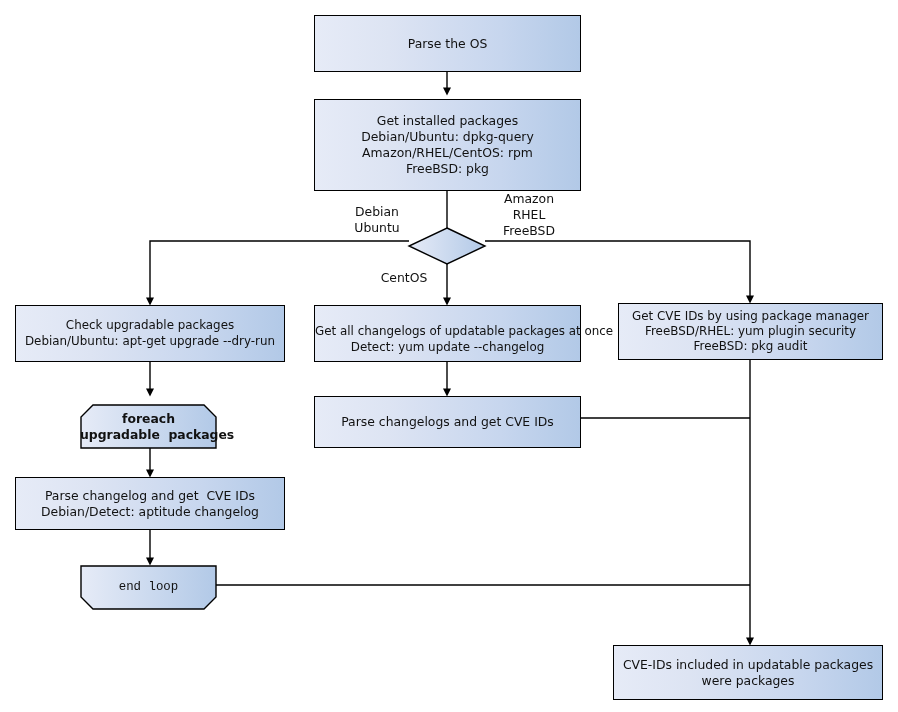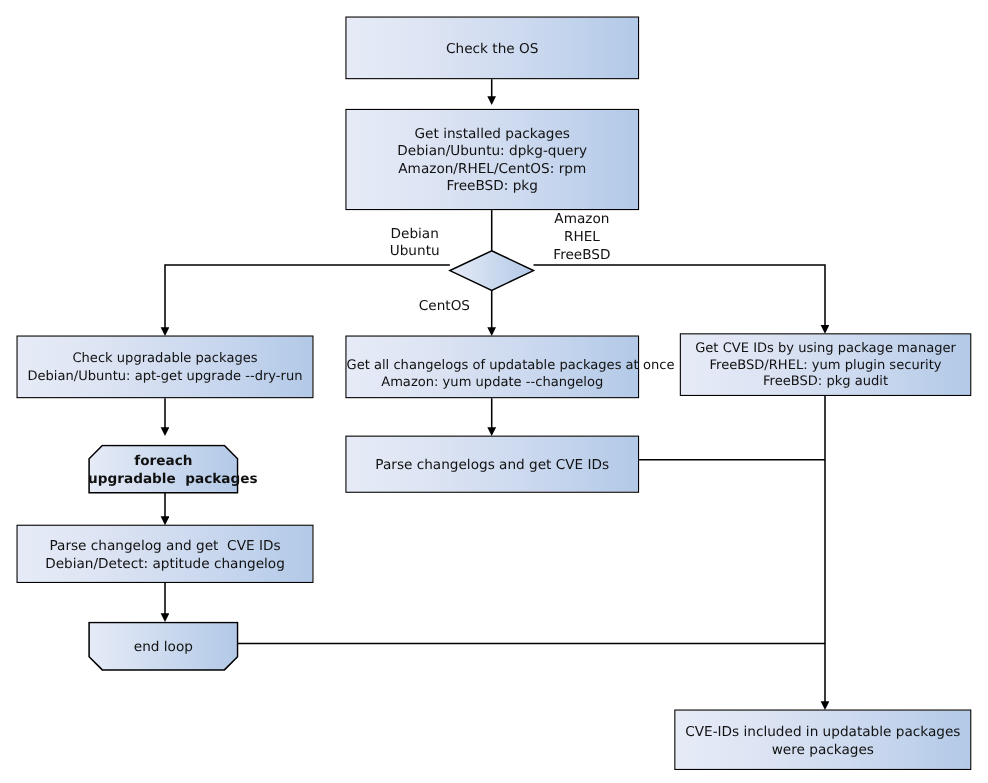--- a/index.html
+++ b/index.html
@@ -114,21 +114,21 @@
 
       <path d="M750,360 L750,643" marker-end="url(#arrow)"></path>
 
       <path d="M581,418 L750,418"></path>
 
       <path d="M216,585 L750,585"></path>
     </g>
   </svg>
 
   <div class="node" style="left:314px; top:15px; width:267px; height:57px;">
-    <span class="txt">Check the OS</span>
+    <span class="txt">Parse the OS</span>
   </div>
 
   <div class="node" style="left:314px; top:99px; width:267px; height:92px;">
     <span class="txt"><span>Get installed packages</span><br><span>Debian/Ubuntu: dpkg-query</span><br><span>Amazon/RHEL/CentOS: rpm</span><br><span>FreeBSD: pkg</span></span>
   </div>
 
   <svg class="diamond" style="left:407px; top:226px; width:80px; height:40px;" viewBox="0 0 80 40" xmlns="http://www.w3.org/2000/svg">
     <defs>
       <linearGradient id="dgrad" x1="0" y1="0" x2="1" y2="0">
         <stop offset="0%" stop-color="#e6ebf7"></stop>
@@ -143,21 +143,21 @@
   <div class="edge-label el-right" style="left:492px; top:191px; width:74px;">Amazon
 RHEL
 FreeBSD</div>
   <div class="edge-label" style="left:371px; top:270px; width:66px;">CentOS</div>
 
   <div class="node" style="left:15px; top:305px; width:270px; height:57px; font-size:11.9px;">
     <span class="txt"><span>Check upgradable packages</span><br><span>Debian/Ubuntu: apt-get upgrade --dry-run</span></span>
   </div>
 
   <div class="node" style="left:314px; top:305px; width:267px; height:57px; font-size:11.9px;">
-    <span class="txt" style="overflow:visible;margin-top:12px;"><span>Get all changelogs of updatable packages at once</span><br><span>Amazon: yum update --changelog</span></span>
+    <span class="txt" style="overflow:visible;margin-top:12px;"><span>Get all changelogs of updatable packages at once</span><br><span>Detect: yum update --changelog</span></span>
   </div>
 
   <div class="node" style="left:618px; top:303px; width:265px; height:57px; font-size:11.9px;">
     <span class="txt"><span>Get CVE IDs by using package manager</span><br><span>FreeBSD/RHEL: yum plugin security</span><br><span>FreeBSD: pkg audit</span></span>
   </div>
 
   <div class="node loop-start" style="left:80px; top:404px; width:137px; height:45px;font-weight:bold;">
     <svg class="shape" viewBox="0 0 137 45" preserveAspectRatio="none" xmlns="http://www.w3.org/2000/svg">
       <defs>
         <linearGradient id="lgrad1" x1="0" y1="0" x2="1" y2="0">
@@ -171,21 +171,21 @@
   </div>
 
   <div class="node" style="left:314px; top:396px; width:267px; height:52px;">
     <span class="txt">Parse changelogs and get CVE IDs</span>
   </div>
 
   <div class="node" style="left:15px; top:477px; width:270px; height:53px;text-align:center;">
     <span class="txt"><span>Parse changelog and get  CVE IDs</span><br><span>Debian/Detect: aptitude changelog</span></span>
   </div>
 
-  <div class="node loop-end" style="left:80px; top:565px; width:137px; height:45px;">
+  <div class="node loop-end" style="left:80px; top:565px; width:137px; height:45px;font-family:Liberation Mono, monospace;">
     <svg class="shape" viewBox="0 0 137 45" preserveAspectRatio="none" xmlns="http://www.w3.org/2000/svg">
       <defs>
         <linearGradient id="lgrad2" x1="0" y1="0" x2="1" y2="0">
           <stop offset="0%" stop-color="#e6ebf7"></stop>
           <stop offset="100%" stop-color="#b2c9e7"></stop>
         </linearGradient>
       </defs>
       <polygon points="1,1 136,1 136,32 124,44 13,44 1,32" fill="url(#lgrad2)" stroke="#000000" stroke-width="1.4"></polygon>
     </svg>
     <span class="txt">end loop</span>

